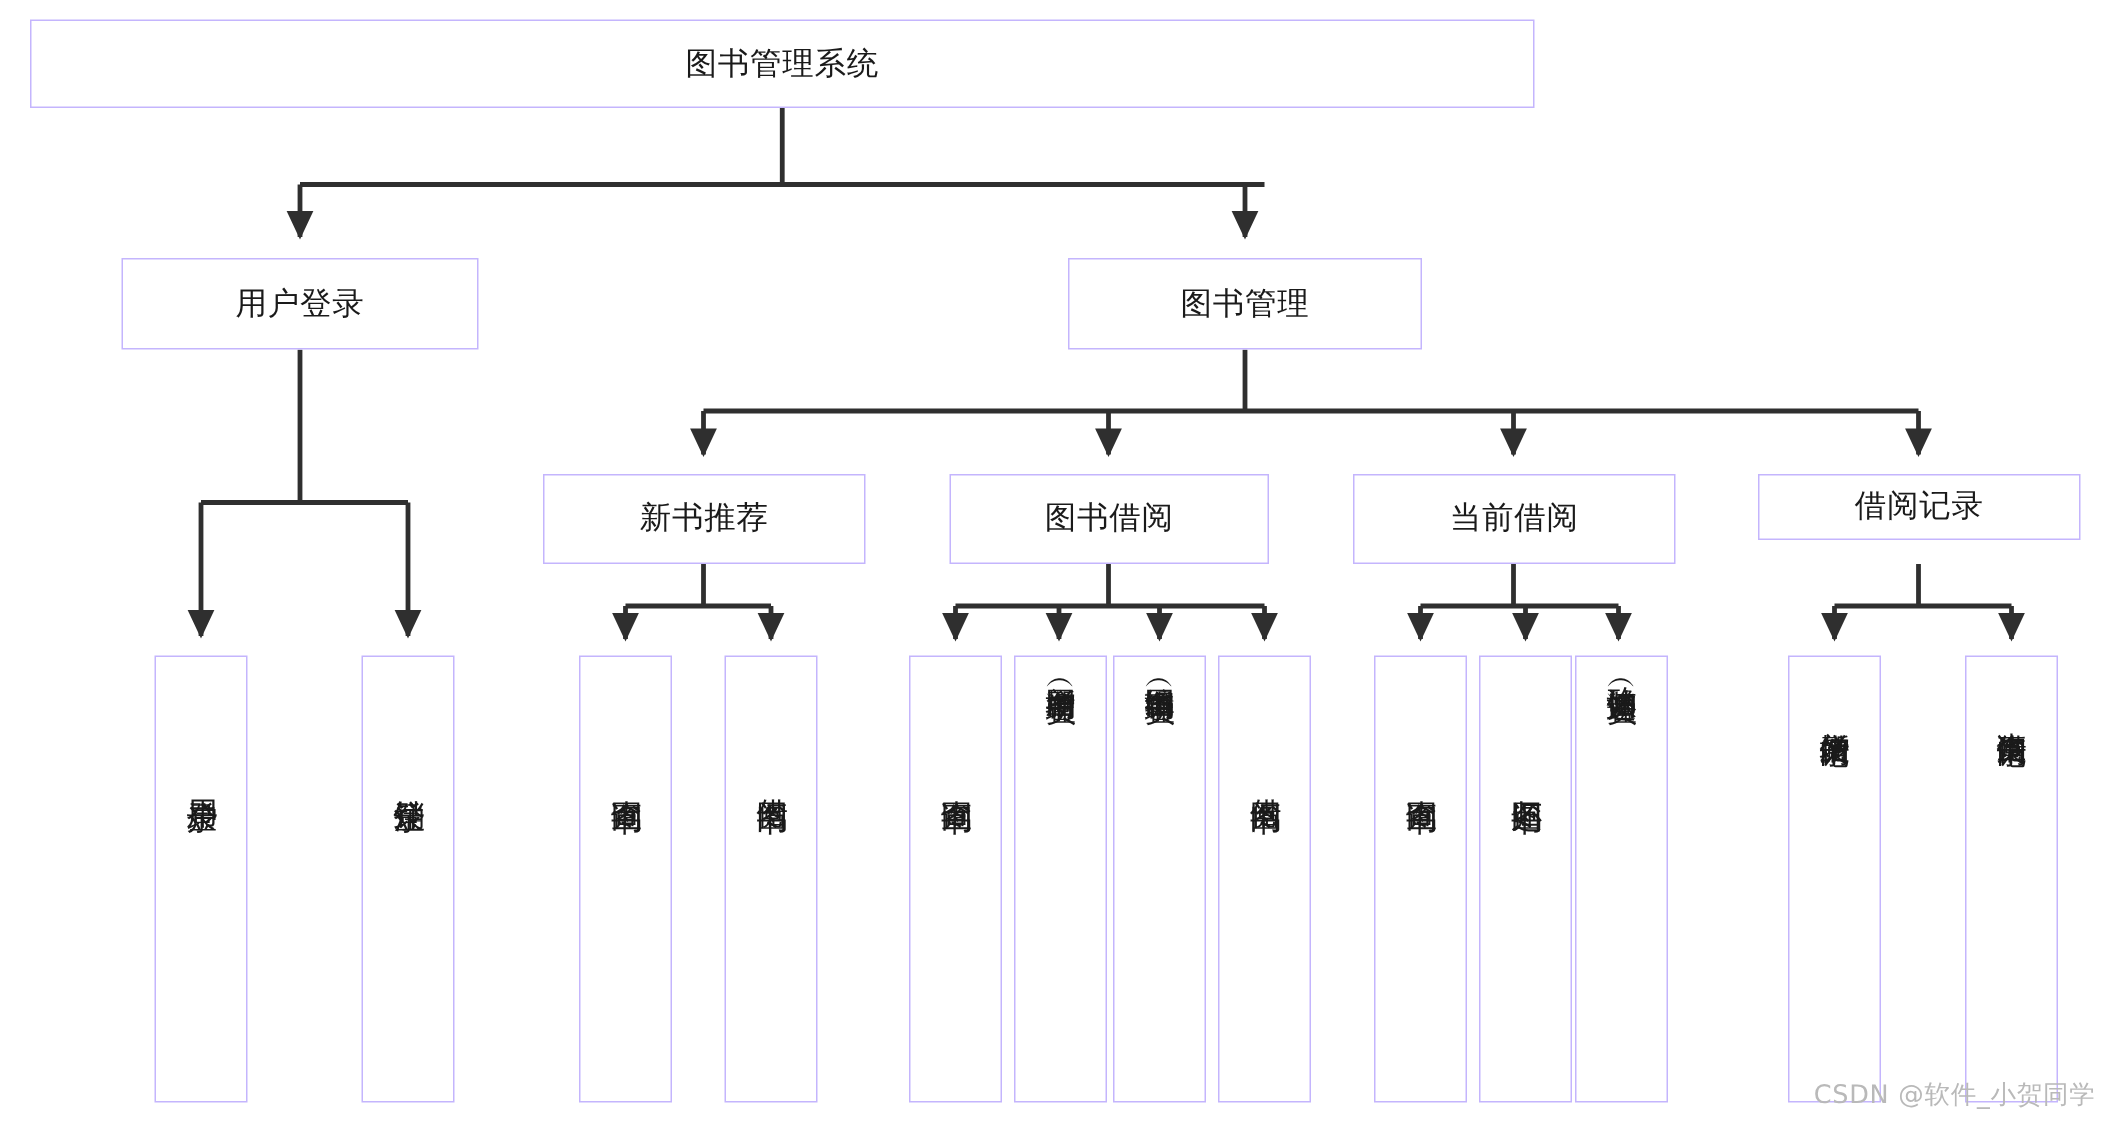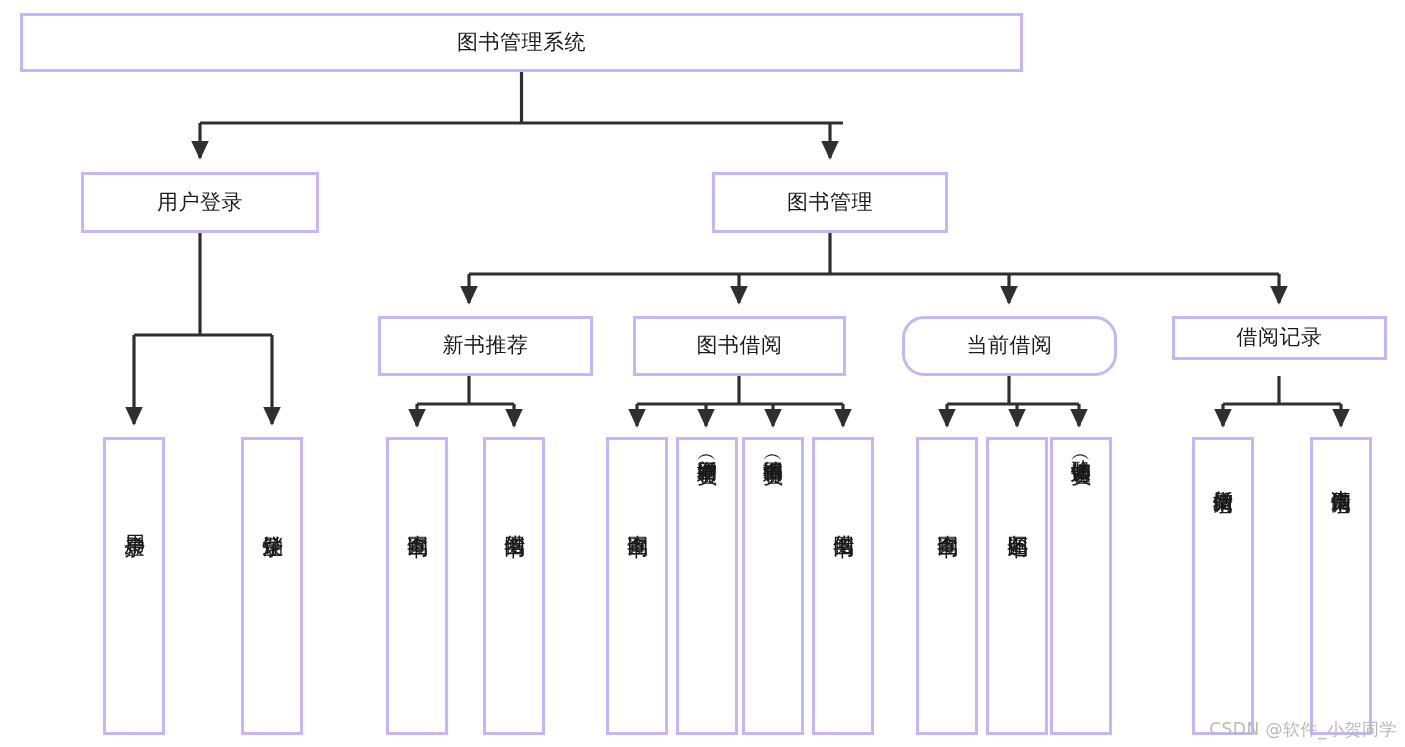--- a/index.html
+++ b/index.html
@@ -22,21 +22,21 @@
     left: 0;
     top: 0;
     width: 1405px;
     height: 747px;
     pointer-events: none;
   }
   .node {
     position: absolute;
     box-sizing: border-box;
     background: #ffffff;
-    border: 3px solid #c4b5fd;
+    border: 1px solid #c4b5fd;
     display: flex;
     align-items: center;
     justify-content: center;
     color: #1a1a1a;
   }
   .node.h {
     font-size: 21px;
     line-height: 1.1;
     letter-spacing: 0.5px;
     white-space: nowrap;
@@ -129,27 +129,27 @@
     <span>图书管理系统</span>
   </div>
 
   <div class="node h" style="left:81px; top:172px; width:238px; height:61px;">
     <span>用户登录</span>
   </div>
   <div class="node h" style="left:712px; top:172px; width:236px; height:61px;">
     <span>图书管理</span>
   </div>
 
-  <div class="node h" style="left:362px; top:316px; width:215px; height:60px;margin-left:16px;">
+  <div class="node h" style="left:362px; top:316px; width:215px; height:60px;">
     <span>新书推荐</span>
   </div>
   <div class="node h" style="left:633px; top:316px; width:213px; height:60px;">
     <span>图书借阅</span>
   </div>
-  <div class="node h" style="left:902px; top:316px; width:215px; height:60px;border-radius:22px;">
+  <div class="node h" style="left:902px; top:316px; width:215px; height:60px;">
     <span>当前借阅</span>
   </div>
   <div class="node h" style="left:1172px; top:316px; width:215px; height:44px;">
     <span>借阅记录</span>
   </div>
 
   <div class="node v" style="left:103px; top:437px; width:62px; height:298px; padding-top:78px;">
     <span class="vtext">用户登录</span>
   </div>
   <div class="node v" style="left:241px; top:437px; width:62px; height:298px; padding-top:78px;">

